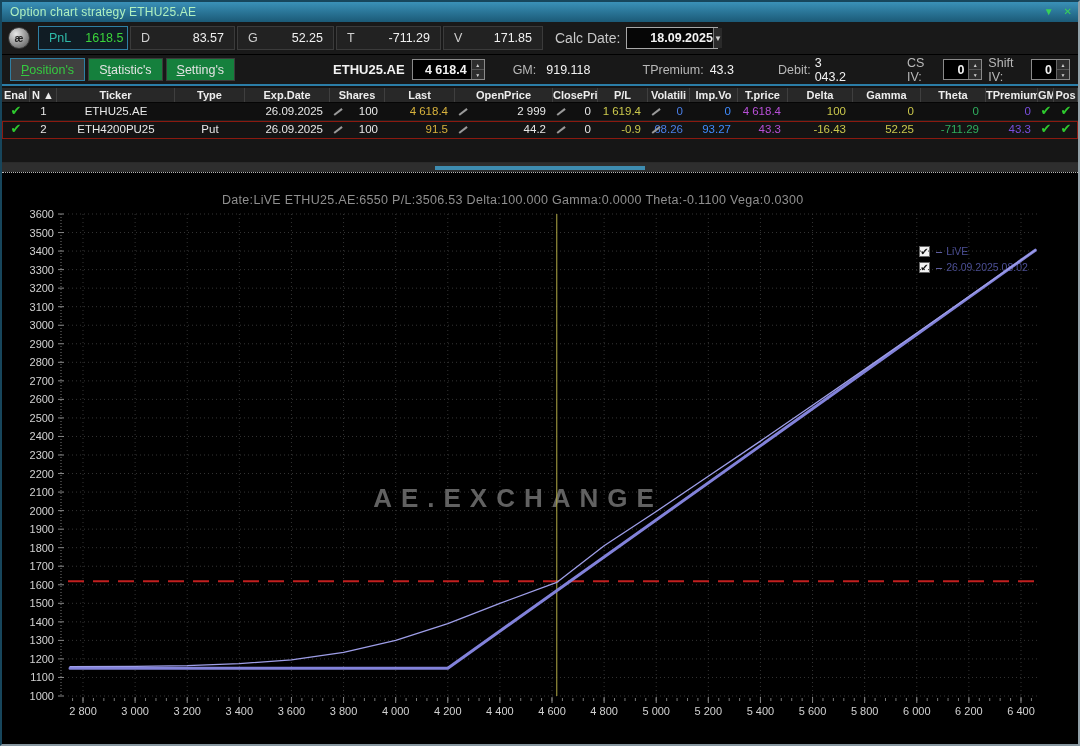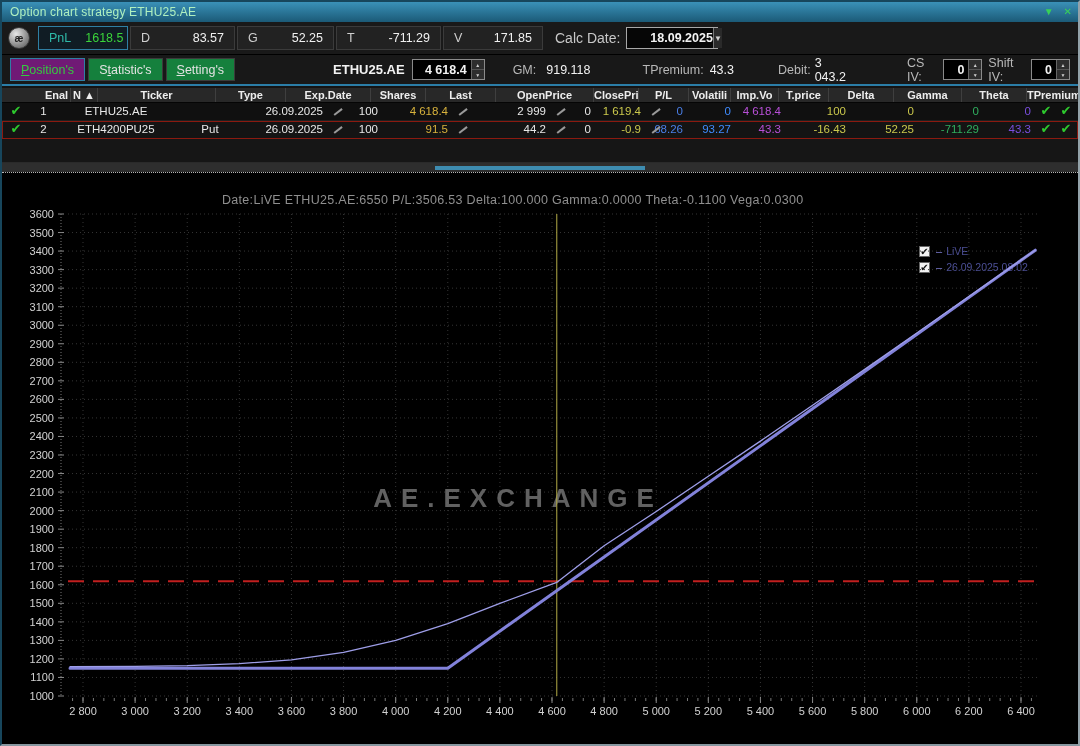--- a/index.html
+++ b/index.html
@@ -62,40 +62,40 @@
   .toolbar2 {
     position:absolute; left:0; top:53px; width:1076px; height:29px;
     background:#181818; display:flex; align-items:center; padding:0 8px;
     font-size:12.5px;
   }
   .tab {
     height:23px; padding:0 10px; margin-right:3px;
     background:#15803d; border:1px solid #3b3b3b;
     color:#e3e3e3; display:flex; align-items:center;
   }
-  .tab.active { background:#701a75; border:1px solid #2f7fa3; color:#35c940; }
+  .tab.active { background:#404040; border:1px solid #2f7fa3; color:#35c940; }
   .tab u { text-decoration:underline; }
   .lbl { color:#b8b8b8; }
   .val { color:#f2f2f2; font-weight:normal; }
   .ticker-lbl { color:#f2f2f2; font-weight:bold; font-size:13px; margin-left:95px; }
   .spinner {
     height:21px; background:#000; border:1px solid #8a8a8a;
     display:flex; align-items:stretch; margin-left:7px;
   }
   .spinner .sval { color:#f2f2f2; font-weight:bold; font-size:12.5px; display:flex; align-items:center; justify-content:flex-end; padding:0 4px; }
   .spinner.big .sval{ width:58px; }
   .spinner.small .sval{ width:24px; }
   .spinbtns { width:13px; display:flex; flex-direction:column; border-left:1px solid #666; }
   .spinbtns span { flex:1; background:#2e2e2e; color:#cfcfcf; font-size:5px; display:flex; align-items:center; justify-content:center; border-bottom:1px solid #555;}
   .spinbtns span:last-child{border-bottom:none;}
   .bluerule { position:absolute; left:0; top:82px; width:1076px; height:2px; background:#2b7da7; }
   
   .ptable { position:absolute; left:0; top:86px; width:1076px; }
   .tgrid { display:grid; grid-template-columns:28px 27px 118px 70px 85px 55px 70px 98px 45px 50px 42px 48px 50px 65px 68px 65px 52px 16px 24px; }
-  .thead { background:#282828; border-bottom:1px solid #050505; height:15px;padding-left:41px; }
+  .thead { background:#282828; border-bottom:1px solid #050505; height:15px; }
   .th {
     color:#ededed; font-size:11px; font-weight:bold; text-align:center;
     border-right:1px solid #3f3f3f; overflow:hidden; white-space:nowrap; line-height:14px;
   }
   .trow { height:18px; background:#101010; border-bottom:1px solid #1f1f1f; }
   .trow.selected { background:#141414; outline:1px solid #8b1a10; outline-offset:-1px; }
   .td {
     color:#e8e8e8; font-size:11.5px; line-height:17px; text-align:right;
     padding-right:7px; overflow:hidden; white-space:nowrap;
   }

